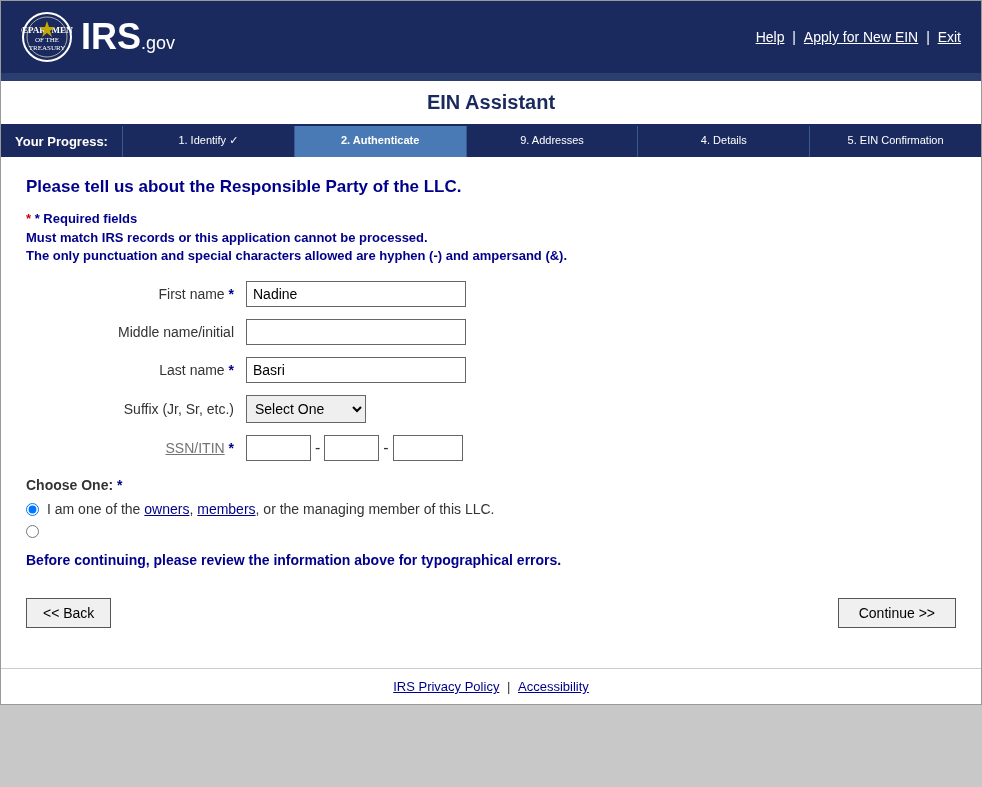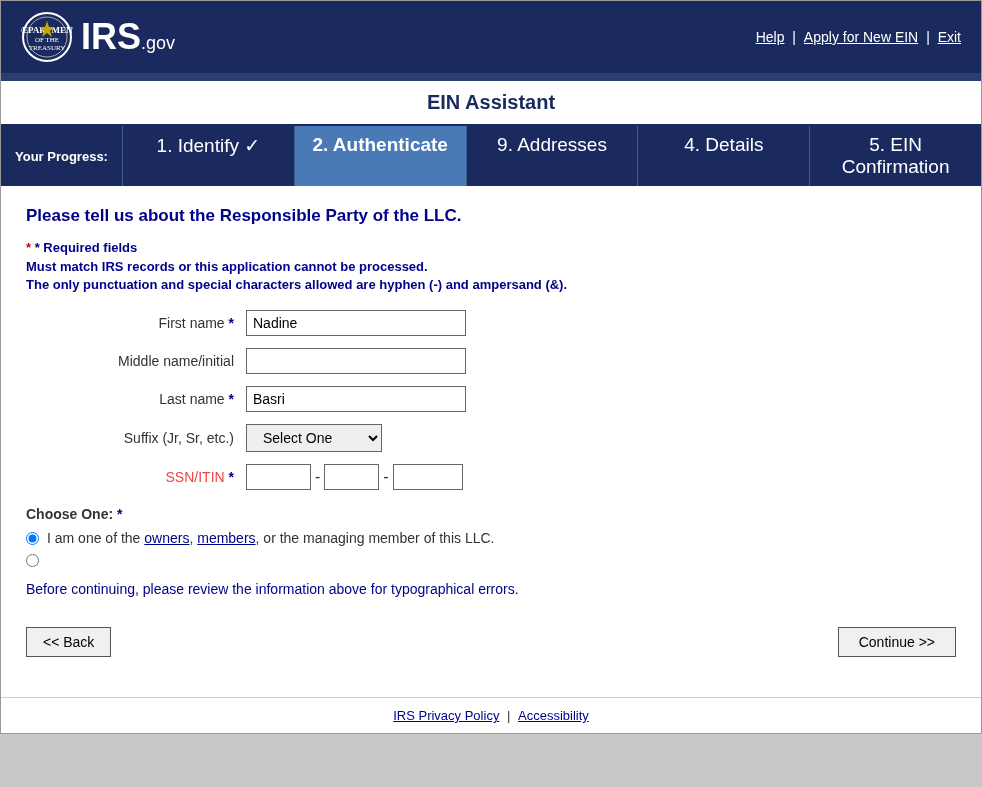--- a/index.html
+++ b/index.html
@@ -75,21 +75,21 @@
       white-space: nowrap;
       align-self: center;
     }
     .progress-steps {
       display: flex;
       flex: 1;
     }
     .progress-step {
       padding: 8px 14px;
       color: #fff;
-      font-size: 19px;
+      font-size: 11px;
       text-align: center;
       flex: 1;
       border-left: 1px solid #3a5a8e;
       cursor: pointer;
     }
     .progress-step.active {
       background: #4a7ab5;
       font-weight: bold;
     }
     .progress-step.done {
@@ -148,29 +148,30 @@
     }
     .form-input {
       border: 1px solid #666;
       padding: 4px 6px;
       font-size: 14px;
       width: 220px;
     }
 
     .suffix-select {
       border: 1px solid #666;
-      padding: 4px 12px;
-      font-size: 14px;
-      width: 136px;
+      padding: 4px 4px;
+      font-size: 14px;
+      width: 120px;
       cursor: pointer;
     }
 
     
     .ssn-link {
-      color: #ef4444;
+      color: #737373;
+      text-decoration: underline;
       cursor: pointer;
     }
     .ssn-inputs {
       display: flex;
       align-items: center;
       gap: 4px;
     }
     .ssn-box1 { width: 65px; border: 1px solid #666; padding: 4px 6px; font-size: 14px; }
     .ssn-box2 { width: 55px; border: 1px solid #666; padding: 4px 6px; font-size: 14px; }
     .ssn-box3 { width: 70px; border: 1px solid #666; padding: 4px 6px; font-size: 14px; }
@@ -204,21 +205,21 @@
     .radio-option a {
       color: #00008b;
       text-decoration: underline;
       cursor: pointer;
     }
 
     
     .review-notice {
       color: #00008b;
       font-size: 14px;
-      font-weight: normal;
+      font-weight: bold;
       margin-top: 14px;
       margin-bottom: 20px;
     }
 
     
     .button-row {
       display: flex;
       justify-content: space-between;
       align-items: center;
       padding: 10px 0 20px 0;

